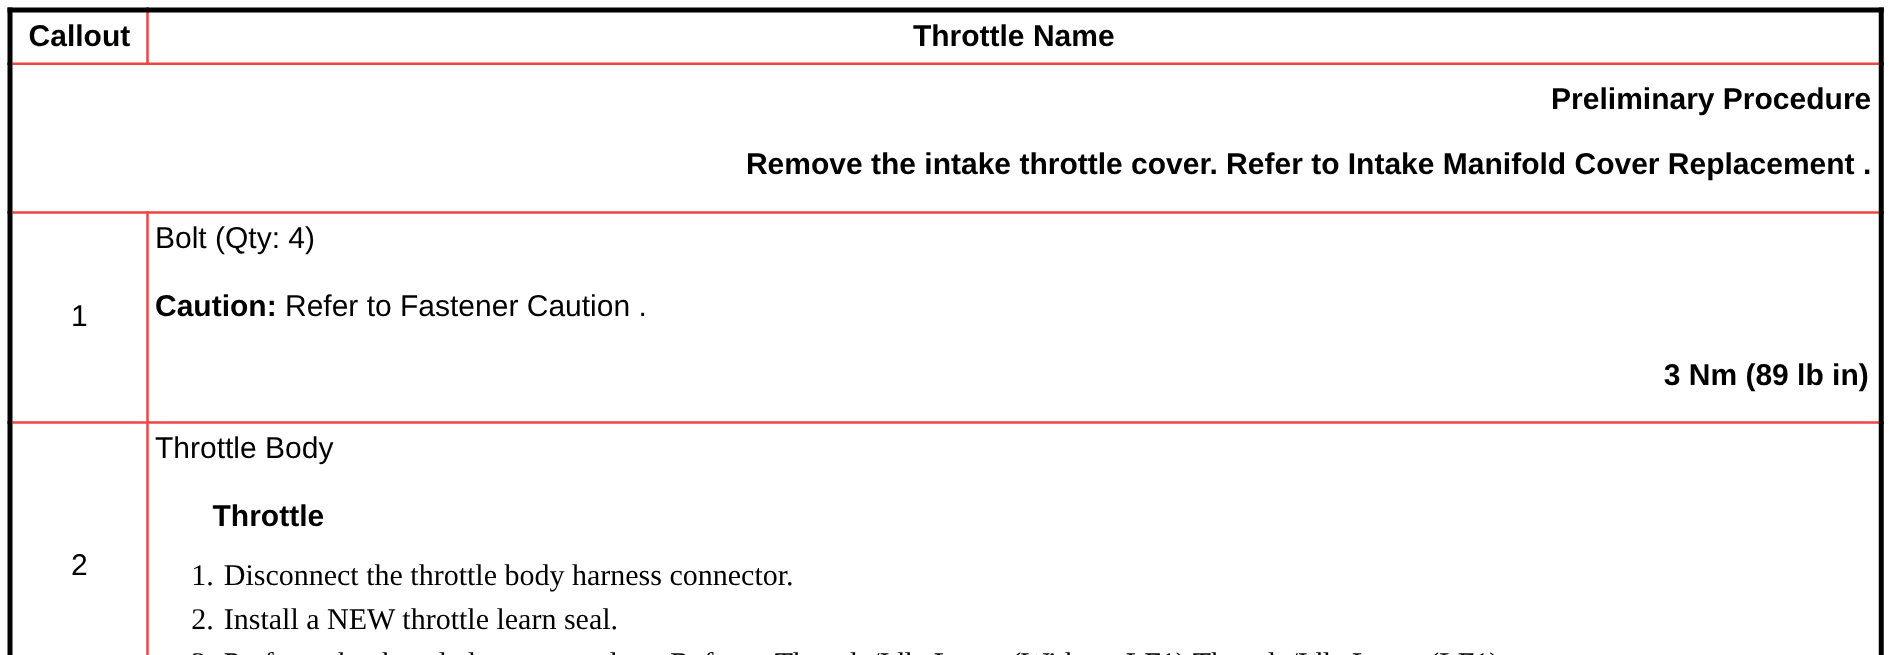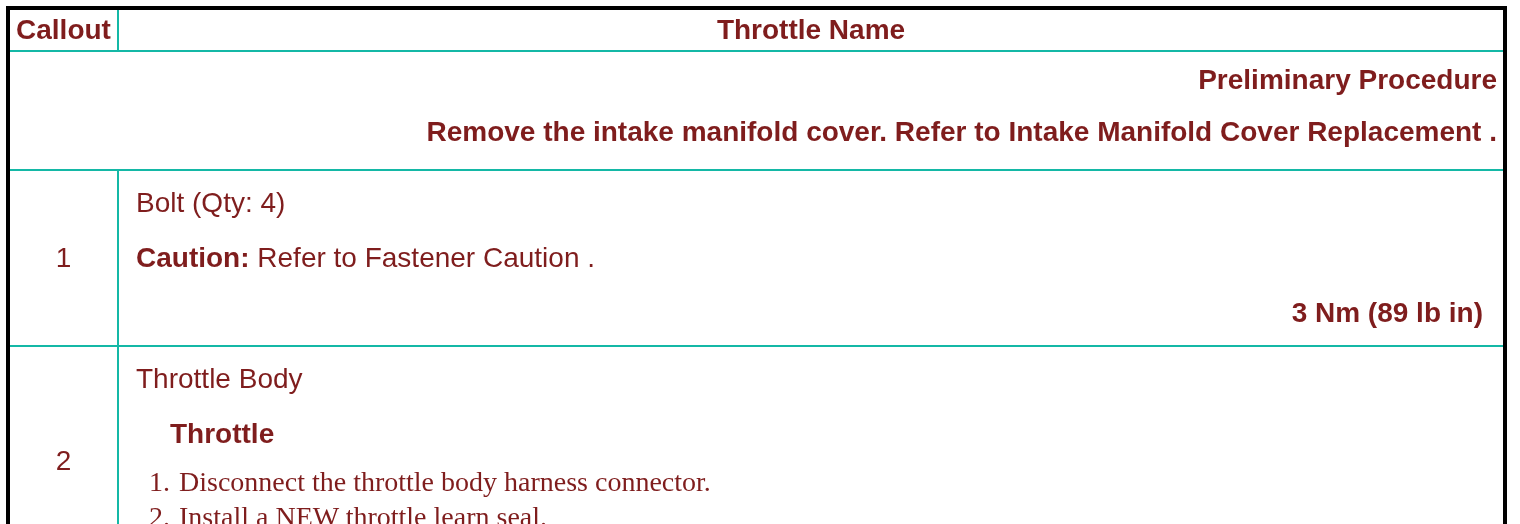--- a/index.html
+++ b/index.html
@@ -18,23 +18,23 @@
     padding: 6px 13px 8px 6px;
   }
   table.callout-table {
     border-collapse: collapse;
     table-layout: fixed;
     width: 1501px;
     border: 4px solid #000000;
   }
   table.callout-table th,
   table.callout-table td {
-    border: 2px solid #14b8a6;
-    font-size: 28px;
-    color: #7f1d1d;
+    border: 2px solid #ef4444;
+    font-size: 24px;
+    color: #000000;
     overflow: hidden;
   }
   col.callout-col { width: 110px; }
   .header-row th {
     height: 36px;
     font-weight: bold;
     text-align: center;
     vertical-align: middle;
     padding: 2px;
   }
@@ -49,21 +49,21 @@
   .callout-cell {
     text-align: center;
     vertical-align: middle;
     padding: 2px;
   }
   .component-cell {
     vertical-align: top;
     padding: 6px 8px 6px 5px;
     line-height: 28px;
   }
-  .component-cell p { margin: 12px; line-height: 28px; }
+  .component-cell p { margin: 0; line-height: 28px; }
   .component-cell p + p { margin-top: 27px; }
   .row-1 td { height: 154px; }
   .row-2 td { height: 215px; }
   .b { font-weight: bold; text-align: right; }
   .procedure-heading {
     font-weight: bold;
     margin-left: 46px !important;
   }
   ol.steps {
     margin: 16px 0 0 0;
@@ -86,21 +86,21 @@
     </colgroup>
     <tbody>
       <tr class="header-row">
         <th>Callout</th>
         <th>Throttle Name</th>
       </tr>
 
       <tr class="prelim-row">
         <td colspan="2">
           <p>Preliminary Procedure</p>
-          <p>Remove the intake manifold cover. Refer to Intake Manifold Cover Replacement .</p>
+          <p>Remove the intake throttle cover. Refer to Intake Manifold Cover Replacement .</p>
         </td>
       </tr>
 
       <tr class="row-1">
         <td class="callout-cell">1</td>
         <td class="component-cell">
           <p>Bolt (Qty: 4)</p>
           <p><span class="b">Caution:</span> <span>Refer to Fastener Caution .</span></p>
           <p class="b">3 Nm (89 lb in)</p>
         </td>

